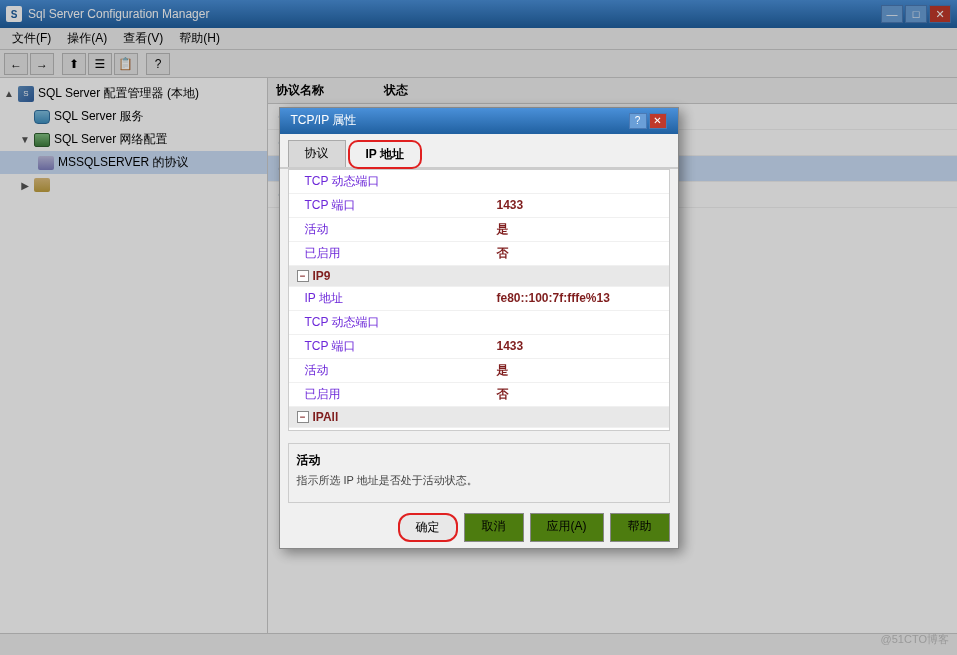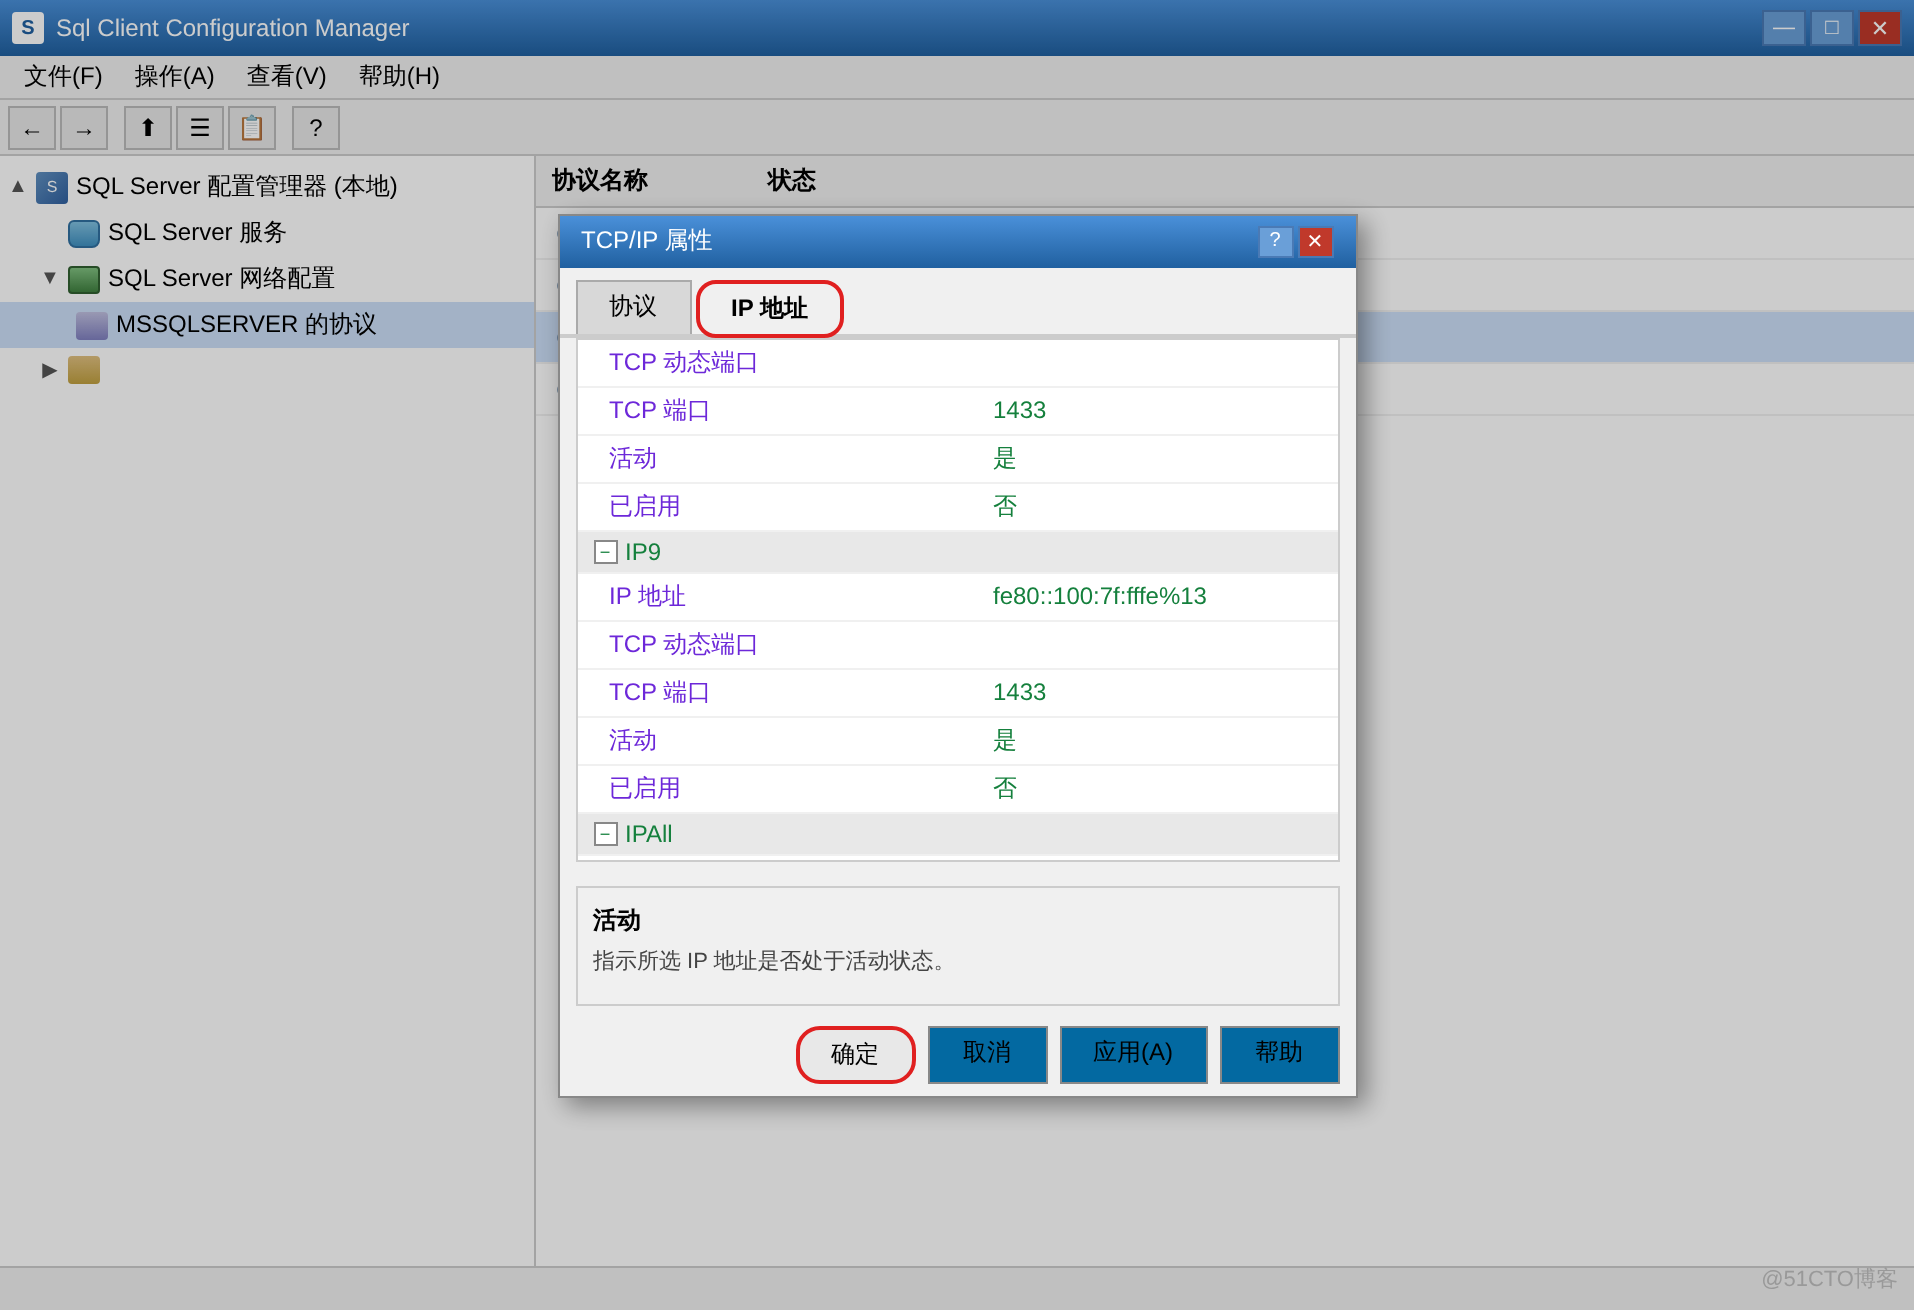--- a/index.html
+++ b/index.html
@@ -294,21 +294,22 @@
       padding: 3px 8px;
       border-bottom: 1px solid #f0f0f0;
       vertical-align: middle;
     }
     .dialog-table tr td:first-child {
       color: #6d28d9;
       width: 200px;
       padding-left: 16px;
     }
     .dialog-table tr td:last-child {
-      color: #15803d;
+      color: #7f1d1d;
+      font-weight: bold;
     }
     .section-header {
       background: #e8e8e8;
       font-weight: normal;
     }
     .section-header td {
       padding: 3px 8px !important;
       color: #333;
     }
     .section-label {
@@ -343,21 +344,21 @@
     
     .dialog-buttons {
       display: flex;
       justify-content: flex-end;
       padding: 6px 8px;
       gap: 6px;
     }
     .dialog-btn {
       padding: 4px 16px;
       border: 1px solid #888;
-      background: #0369a1;
+      background: #4d7c0f;
       cursor: pointer;
       font-size: 12px;
       min-width: 60px;
       text-align: center;
     }
     .dialog-btn.primary {
       background: #e8e8e8;
       border: 2px solid #e02020;
       border-radius: 12px;
     }
@@ -377,21 +378,21 @@
     }
   </style>
 </head>
 <body>
 
 <div class="title-bar">
   <div class="title-bar-left">
     <div class="title-icon">
       <span>S</span>
     </div>
-    <span class="title-text">Sql Client Configuration Manager</span>
+    <span class="title-text">Sql Server Configuration Manager</span>
   </div>
   <div class="title-controls">
     <div class="title-btn">—</div>
     <div class="title-btn">□</div>
     <div class="title-btn close">✕</div>
   </div>
 </div>
 
 <div class="menu-bar">
   <span class="menu-item">文件(F)</span>

